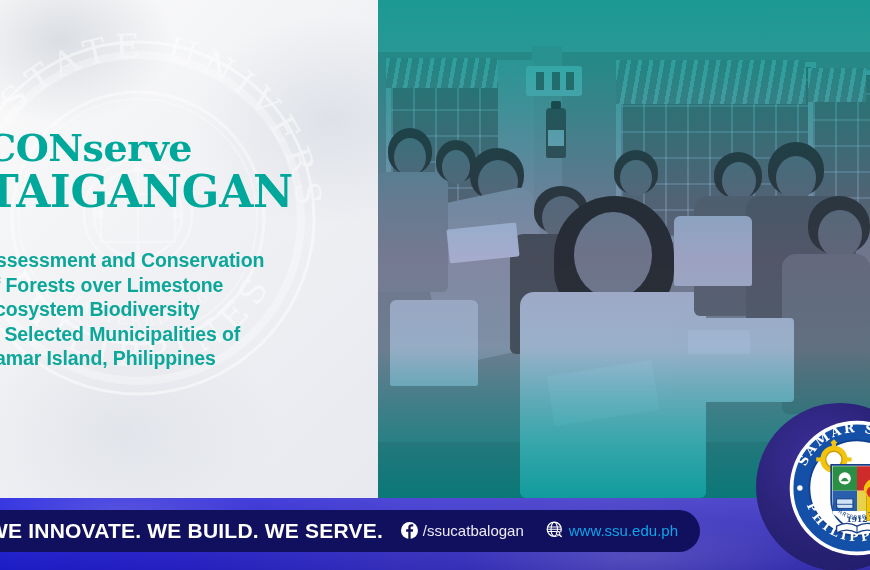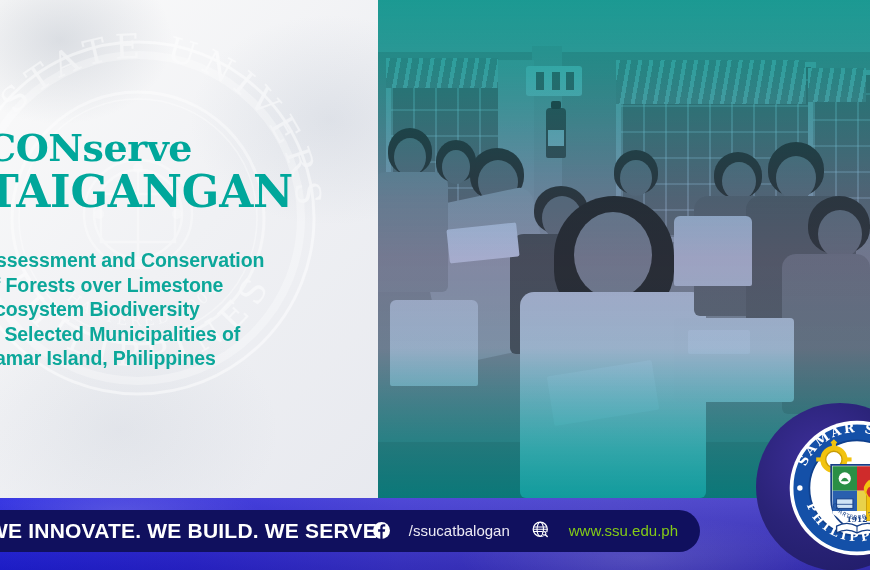--- a/index.html
+++ b/index.html
@@ -137,21 +137,21 @@
     z-index:3;
   }
   .nav-tagline{
     position:absolute;left:-6px;top:9px;
     color:#ffffff;font-weight:bold;font-size:21px;letter-spacing:.2px;
     white-space:nowrap;
   }
   .nav-social{
     position:absolute;right:22px;top:11px;display:flex;align-items:center;gap:22px;
   }
-  .soc{display:flex;align-items:center;gap:19px;color:#eceaf4;font-size:15px;white-space:nowrap;}
+  .soc{display:flex;align-items:center;gap:5px;color:#eceaf4;font-size:15px;white-space:nowrap;}
   .soc svg{display:block;}
 
   
   .seal-disc{
     position:absolute;left:756px;top:403px;width:168px;height:168px;
     border-radius:50%;
     background:radial-gradient(circle at 38% 34%, #3d2f9a 0%, #2a2378 48%, #1d1a62 100%);
     z-index:4;
   }
   .seal{
@@ -317,21 +317,21 @@
       <a class="soc" href="#" style="text-decoration:none;color:#eceaf4;">
         <span>
           <svg width="17" height="17" viewBox="0 0 24 24" aria-hidden="true">
             <circle cx="12" cy="12" r="12" fill="#ffffff"></circle>
             <path d="M13.6 23.9V13.9h3.1l.5-3.6h-3.6V8.1c0-1 .3-1.7 1.8-1.7h1.9V3.2C16.9 3.1 15.8 3 14.6 3c-2.6 0-4.3 1.6-4.3 4.5v2.8H7.2v3.6h3.1v10z" fill="#10105e"></path>
           </svg>
         </span>
         <span>/ssucatbalogan</span>
       </a>
 
-      <a class="soc" href="#" style="text-decoration:none;color:#84cc16;">
+      <a class="soc" href="#" style="text-decoration:none;color:#0ea5e9;">
         <span>
           <svg width="18" height="18" viewBox="0 0 24 24" aria-hidden="true">
             <circle cx="11" cy="11" r="9.4" fill="none" stroke="#ffffff" stroke-width="1.7"></circle>
             <ellipse cx="11" cy="11" rx="4.3" ry="9.4" fill="none" stroke="#ffffff" stroke-width="1.5"></ellipse>
             <path d="M2 8h18M2 14h18M2 11h18" stroke="#ffffff" stroke-width="1.4"></path>
             <circle cx="16.6" cy="17" r="3.6" fill="#10105e"></circle>
             <circle cx="16.2" cy="16.5" r="2.3" fill="none" stroke="#ffffff" stroke-width="1.5"></circle>
             <path d="M17.9 18.3l2.4 2.4" stroke="#ffffff" stroke-width="1.9" stroke-linecap="round"></path>
           </svg>
         </span>

